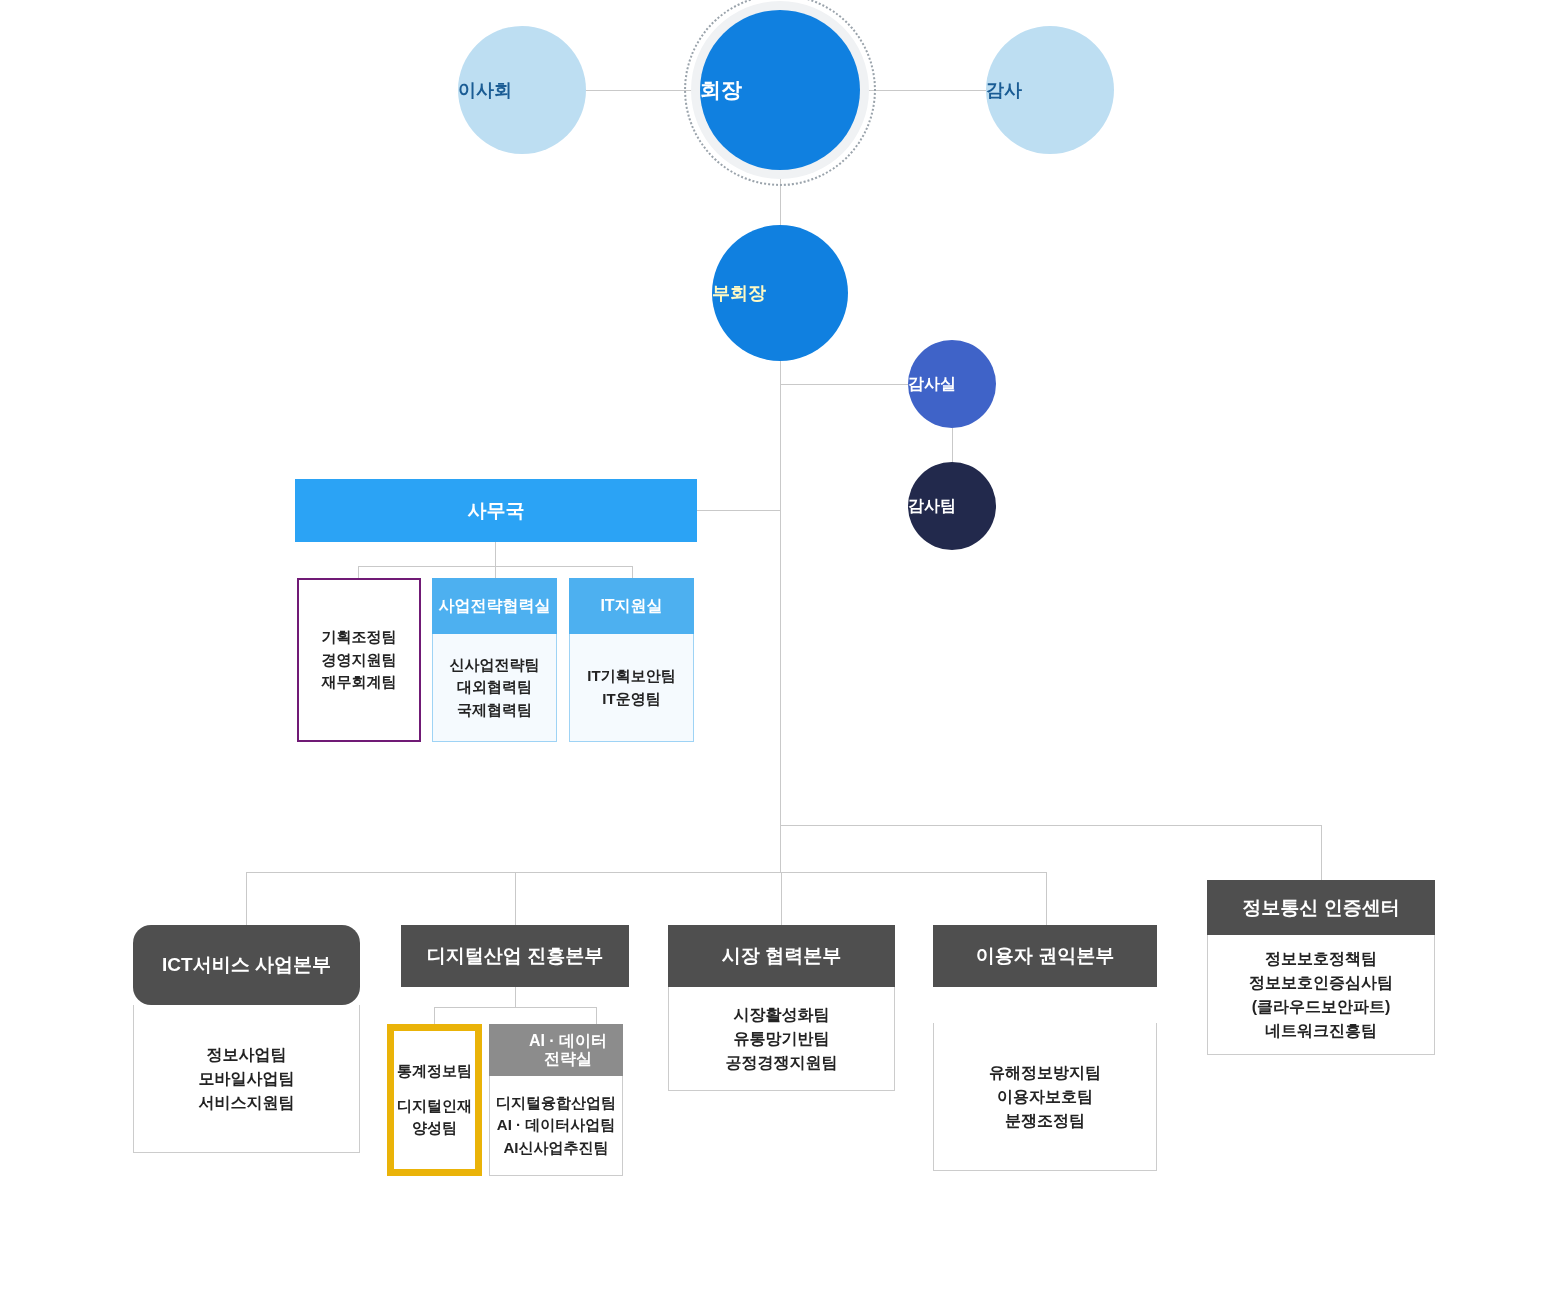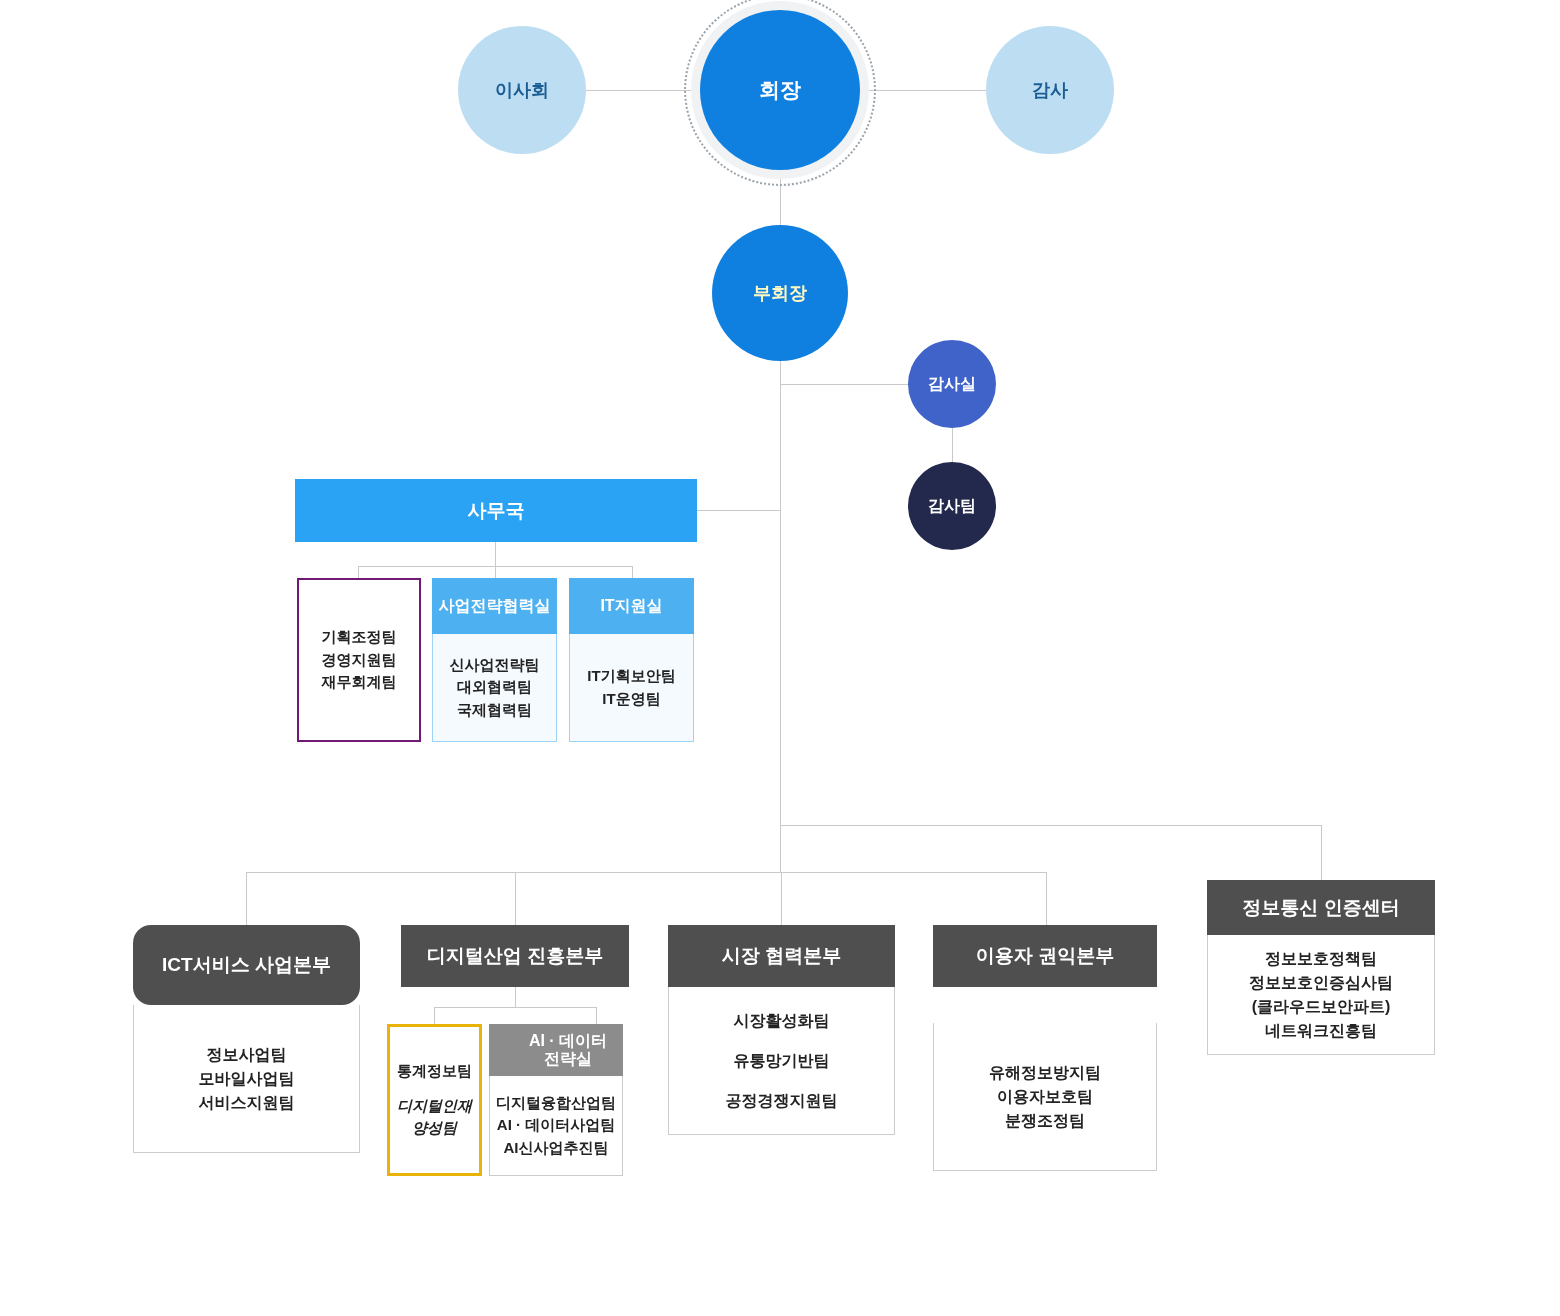--- a/index.html
+++ b/index.html
@@ -25,21 +25,21 @@
   }
   .line.h { height: 1px; }
   .line.v { width: 1px; }
 
   
   .circle {
     position: absolute;
     border-radius: 50%;
     display: flex;
     align-items: center;
-    justify-content: center;
+    justify-content: flex-start;
     text-align: center;
     font-weight: bold;
     box-sizing: border-box;
   }
   .circle-label { pointer-events: none; }
 
   .c-chairman {
     background: #1080E0;
     color: #ffffff;
     font-size: 21px;
@@ -140,21 +140,21 @@
     font-size: 16px;
   }
   .gray-sub-body {
     background: #ffffff;
     border: 1px solid #cccccc;
     border-top: none;
   }
   .gray-sub-body .team { font-size: 15px; }
   .plain-gray-box {
     background: #ffffff;
-    border: 3px solid #eab308;
+    border: 7px solid #eab308;
   }
   .plain-gray-box .team { font-size: 15px; }
 
   .team-gap { height: 12px; }
 </style>
 </head>
 <body>
 
 <div id="chart">
 
@@ -255,38 +255,38 @@
   </div>
 
   <div class="box" style="left:401px; top:925px; width:228px; height:62px;">
     <div class="box-head div-head" style="width:100%; height:100%;">디지털산업 진흥본부</div>
   </div>
 
   <div class="box plain-gray-box" style="left:387px; top:1024px; width:95px; height:152px;">
     <div class="box-body" style="width:100%; height:100%;">
       <div class="team">통계정보팀</div>
       <div class="team-gap"></div>
-      <div class="team" style="white-space:pre-line;font-style:italic;">디지털인재
+      <div class="team" style="white-space:pre-line;">디지털인재
 양성팀</div>
     </div>
   </div>
 
   <div class="box" style="left:489px; top:1024px; width:134px; height:152px;">
     <div class="box-head gray-sub-head" style="width:100%; height:52px; white-space:pre-line;padding-left:24px;">AI · 데이터
 전략실</div>
     <div class="box-body gray-sub-body" style="width:100%; height:100px;">
       <div class="team">디지털융합산업팀</div>
       <div class="team">AI · 데이터사업팀</div>
       <div class="team">AI신사업추진팀</div>
     </div>
   </div>
 
   <div class="box" style="left:668px; top:925px; width:227px; height:210px;">
     <div class="box-head div-head" style="width:100%; height:62px;">시장 협력본부</div>
-    <div class="box-body div-body" style="width:100%; height:148px;gap:16px;">
+    <div class="box-body div-body" style="width:100%; height:104px;">
       <div class="team">시장활성화팀</div>
       <div class="team">유통망기반팀</div>
       <div class="team">공정경쟁지원팀</div>
     </div>
   </div>
 
   <div class="box" style="left:933px; top:925px; width:224px; height:210px;">
     <div class="box-head div-head" style="width:100%; height:62px;">이용자 권익본부</div>
     <div class="box-body div-body" style="width:100%; height:148px;margin-top:36px;">
       <div class="team">유해정보방지팀</div>

